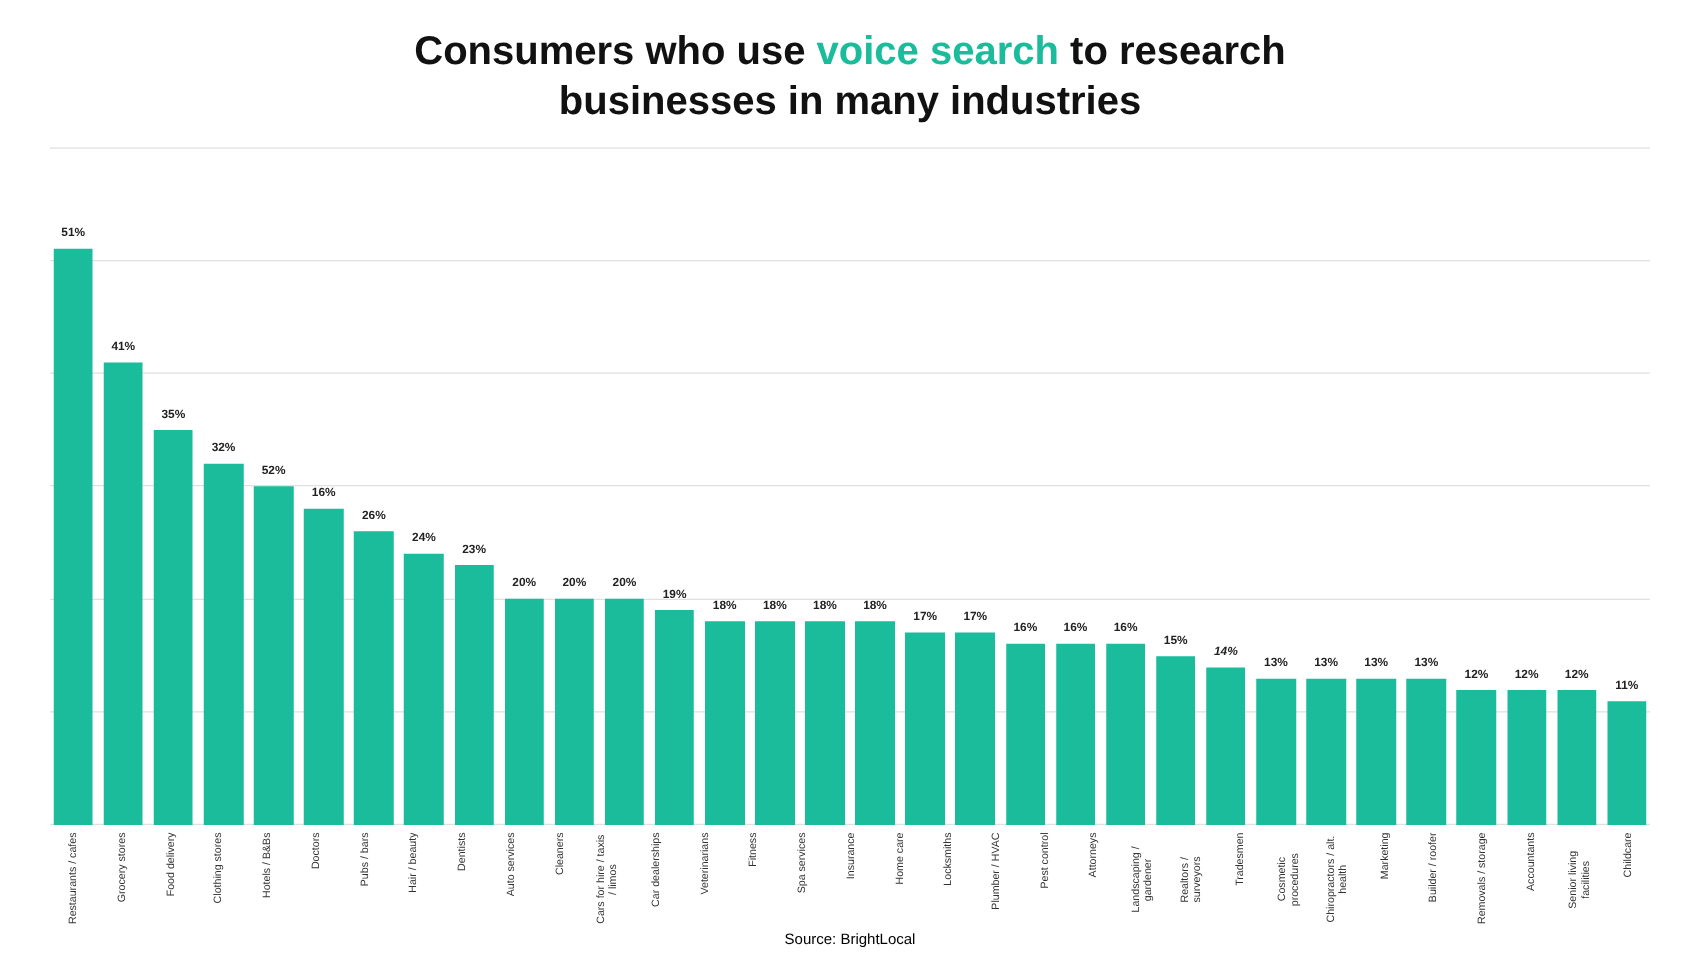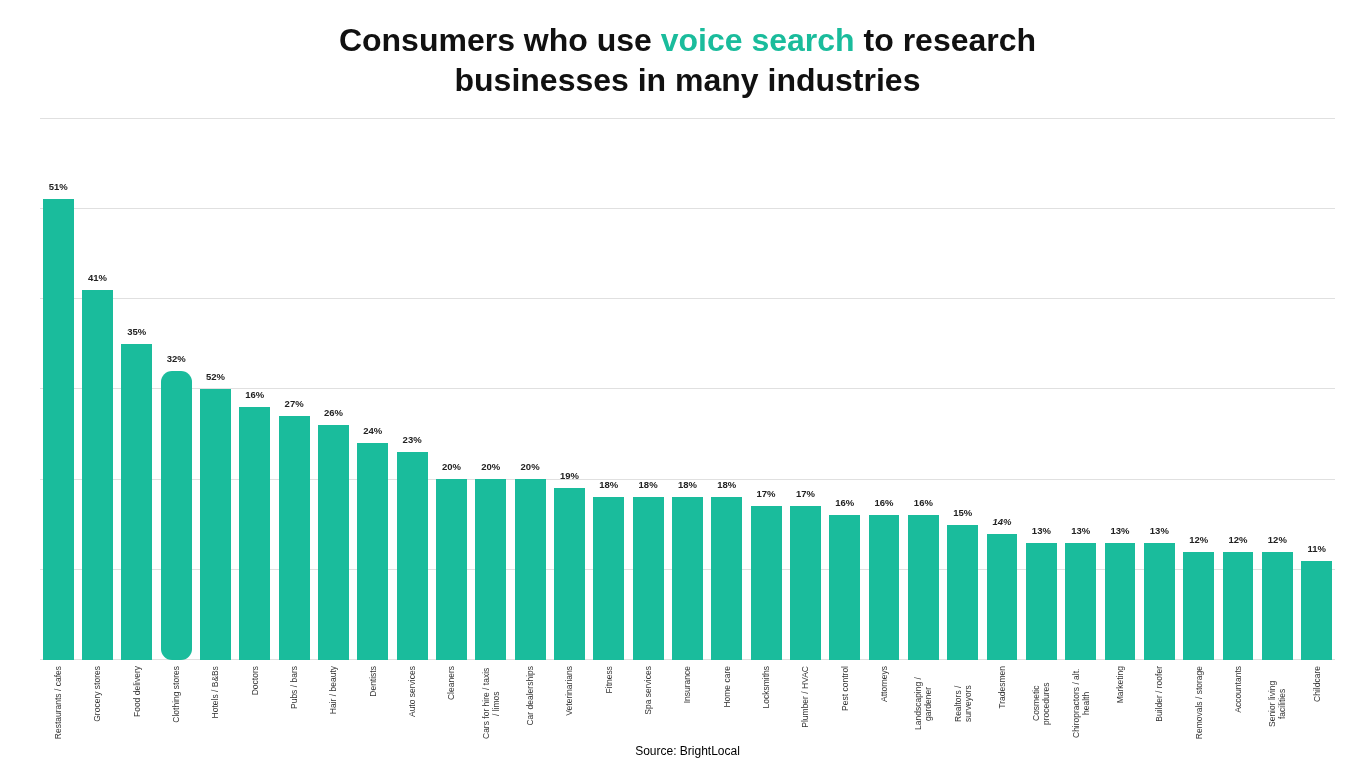--- a/index.html
+++ b/index.html
@@ -6,21 +6,21 @@
     body {
       width: 1360px;
       height: 768px;
       background: #fff;
       font-family: 'Arial', sans-serif;
       overflow: hidden;
     }
     .container {
       width: 1360px;
       height: 768px;
-      padding: 20px 25px 10px 40px;
+      padding: 20px 40px 10px 40px;
       display: flex;
       flex-direction: column;
       align-items: center;
     }
     .title {
       text-align: center;
       font-size: 32px;
       font-weight: 900;
       color: #111;
       line-height: 1.25;
@@ -166,37 +166,32 @@
               <div class="bar" style="height: 68.3333%;">
                 <div class="bar-label">41%</div>
               </div>
             </div>
             <div class="bar-group">
               <div class="bar" style="height: 58.3333%;">
                 <div class="bar-label">35%</div>
               </div>
             </div>
             <div class="bar-group">
-              <div class="bar" style="height: 53.3333%; border-radius: 11px;">
+              <div class="bar" style="height: 53.3333%;">
                 <div class="bar-label">32%</div>
               </div>
             </div>
             <div class="bar-group">
               <div class="bar" style="height: 50%;">
                 <div class="bar-label">52%</div>
               </div>
             </div>
             <div class="bar-group">
               <div class="bar" style="height: 46.6667%;">
                 <div class="bar-label">16%</div>
-              </div>
-            </div>
-            <div class="bar-group">
-              <div class="bar" style="height: 45%;">
-                <div class="bar-label">27%</div>
               </div>
             </div>
             <div class="bar-group">
               <div class="bar" style="height: 43.3333%;">
                 <div class="bar-label">26%</div>
               </div>
             </div>
             <div class="bar-group">
               <div class="bar" style="height: 40%;">
                 <div class="bar-label">24%</div>

